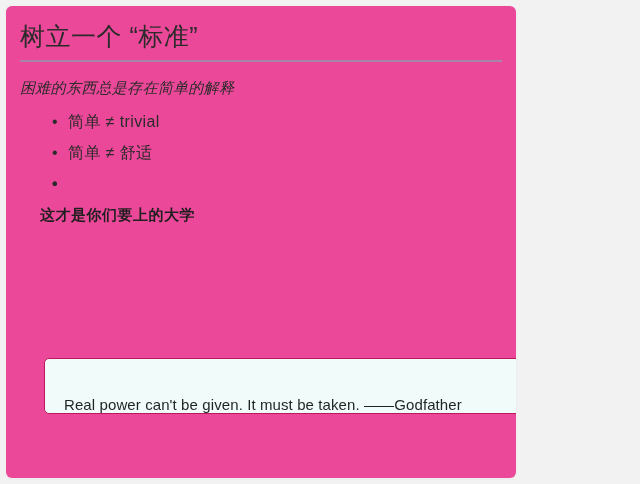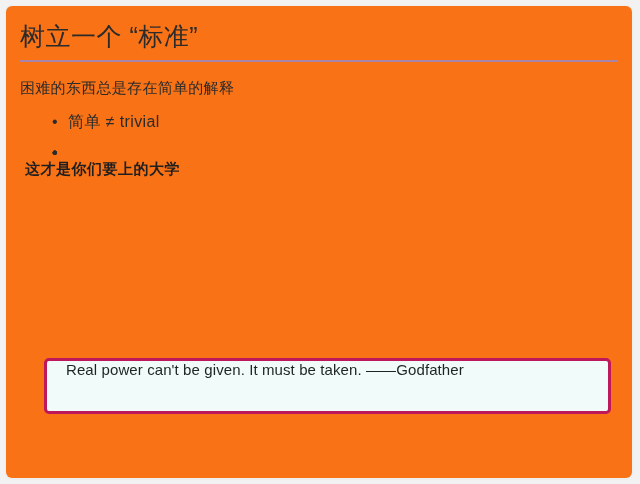--- a/index.html
+++ b/index.html
@@ -10,23 +10,23 @@
     width: 640px;
     height: 484px;
     background: #f2f2f2;
     font-family: "Liberation Sans", "DejaVu Sans", sans-serif;
     overflow: hidden;
   }
   .slide-card {
     position: absolute;
     left: 6px;
     top: 6px;
-    width: 626px;
+    width: 510px;
     height: 472px;
-    background: #f97316;
+    background: #ec4899;
     border-radius: 6px;
     box-sizing: border-box;
     box-shadow: 0 0 0 1px #efefef, 0 1px 3px rgba(0,0,0,0.05);
     overflow: hidden;
     padding-left: 11px;
   }
   .slide-inner {
     position: absolute;
     left: 0;
     top: 0;
@@ -50,20 +50,21 @@
     margin: 0 0 0 0;
     width: 100%;
   }
   .lead-paragraph {
     font-size: 15px;
     color: #2b2b2b;
     margin: 0;
     padding: 15px 0 0 0;
     line-height: 1.5;
     letter-spacing: 0.3px;
+    font-style: italic;
   }
   .bullet-list {
     list-style: none;
     margin: 0;
     padding: 7px 0 0 0;
   }
   .bullet-item {
     position: relative;
     font-size: 16px;
     color: #2b2b2b;
@@ -76,36 +77,36 @@
     left: 32px;
     top: 0;
     line-height: 31px;
     font-size: 16px;
     color: #2b2b2b;
   }
   .emphasis-line {
     font-size: 15px;
     font-weight: bold;
     color: #1f1f1f;
-    margin: 1px;
+    margin: 16px;
     padding: 22px 0 0 4px;
     letter-spacing: 0.5px;
   }
   .quote-box {
     position: absolute;
     left: 38px;
     top: 352px;
     width: 567px;
     height: 56px;
     box-sizing: border-box;
     background: #f0fbfa;
-    border: 3px solid #be185d;
+    border: 1px solid #be185d;
     border-radius: 5px;
     display: flex;
-    align-items: flex-start;
+    align-items: flex-end;
   }
   .quote-text {
     font-size: 15px;
     color: #1f2324;
     padding-left: 19px;
     letter-spacing: 0.1px;
   }
 </style>
 </head>
 <body>
@@ -119,20 +120,21 @@
 
     <p class="lead-paragraph">困难的东西总是存在简单的解释</p>
 
     <ul class="bullet-list">
       <li class="bullet-item">
         <span class="bullet-dot">•</span>
         <span>简单 ≠ trivial</span>
       </li>
       <li class="bullet-item">
         <span class="bullet-dot">•</span>
+        <span>简单 ≠ 舒适</span>
       </li>
       <li class="bullet-item">
         <span class="bullet-dot">•</span>
       </li>
       <li class="bullet-item">
         <span class="bullet-dot">•</span>
       </li>
       <li class="bullet-item">
         <span class="bullet-dot">•</span>
       </li>

